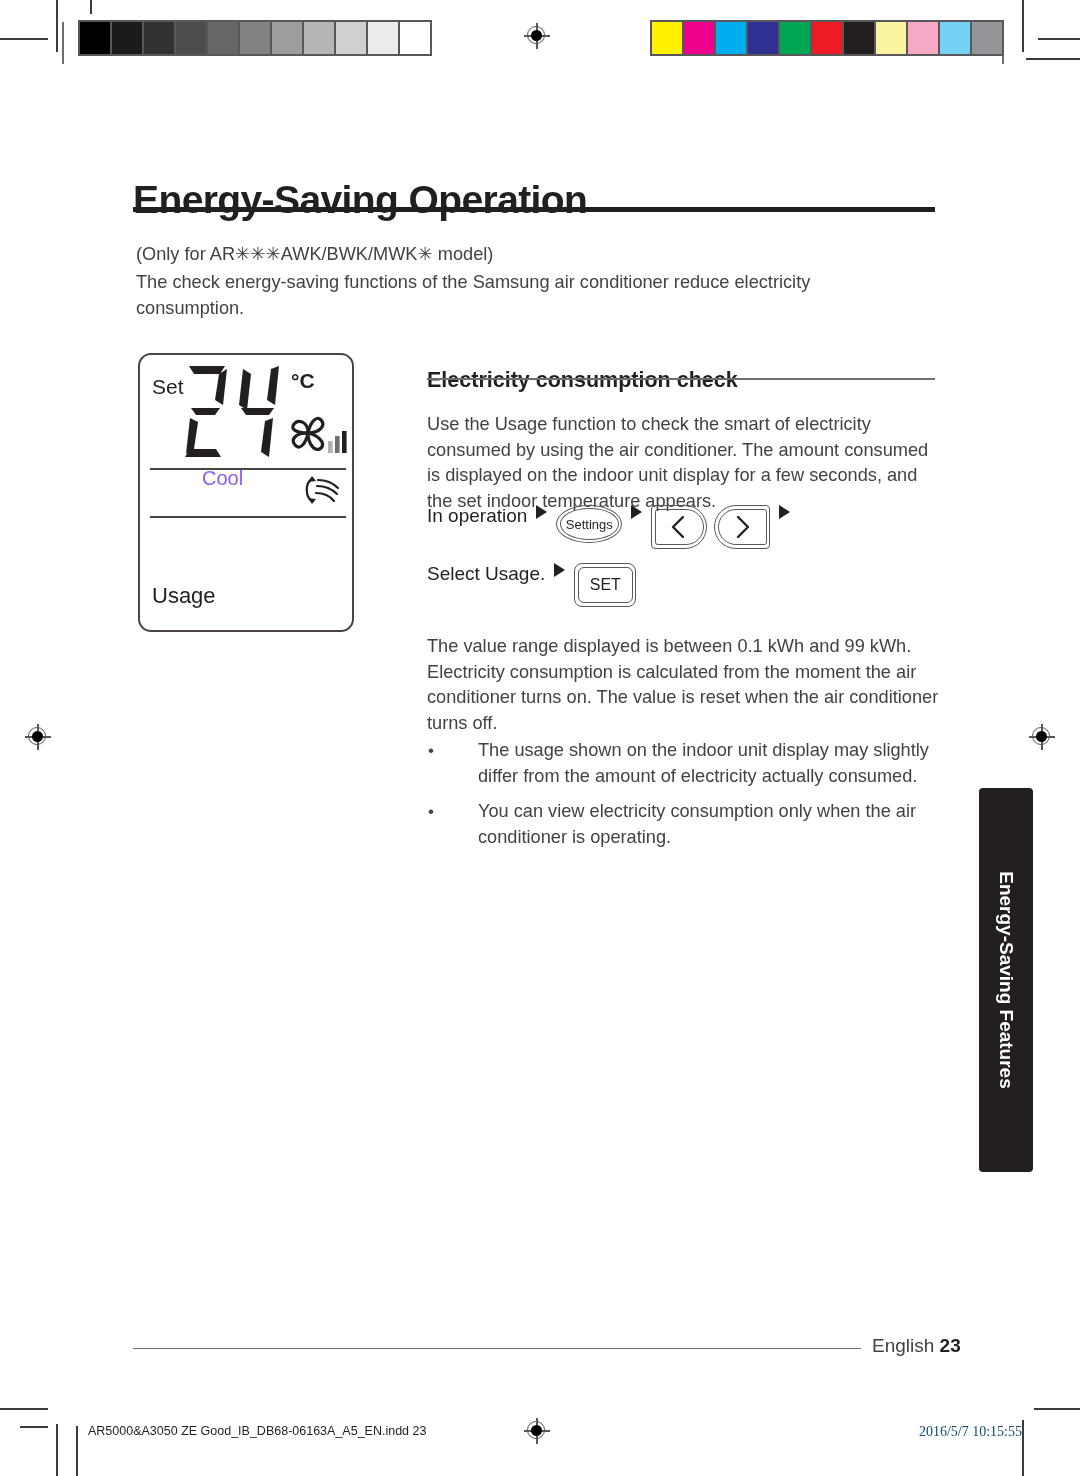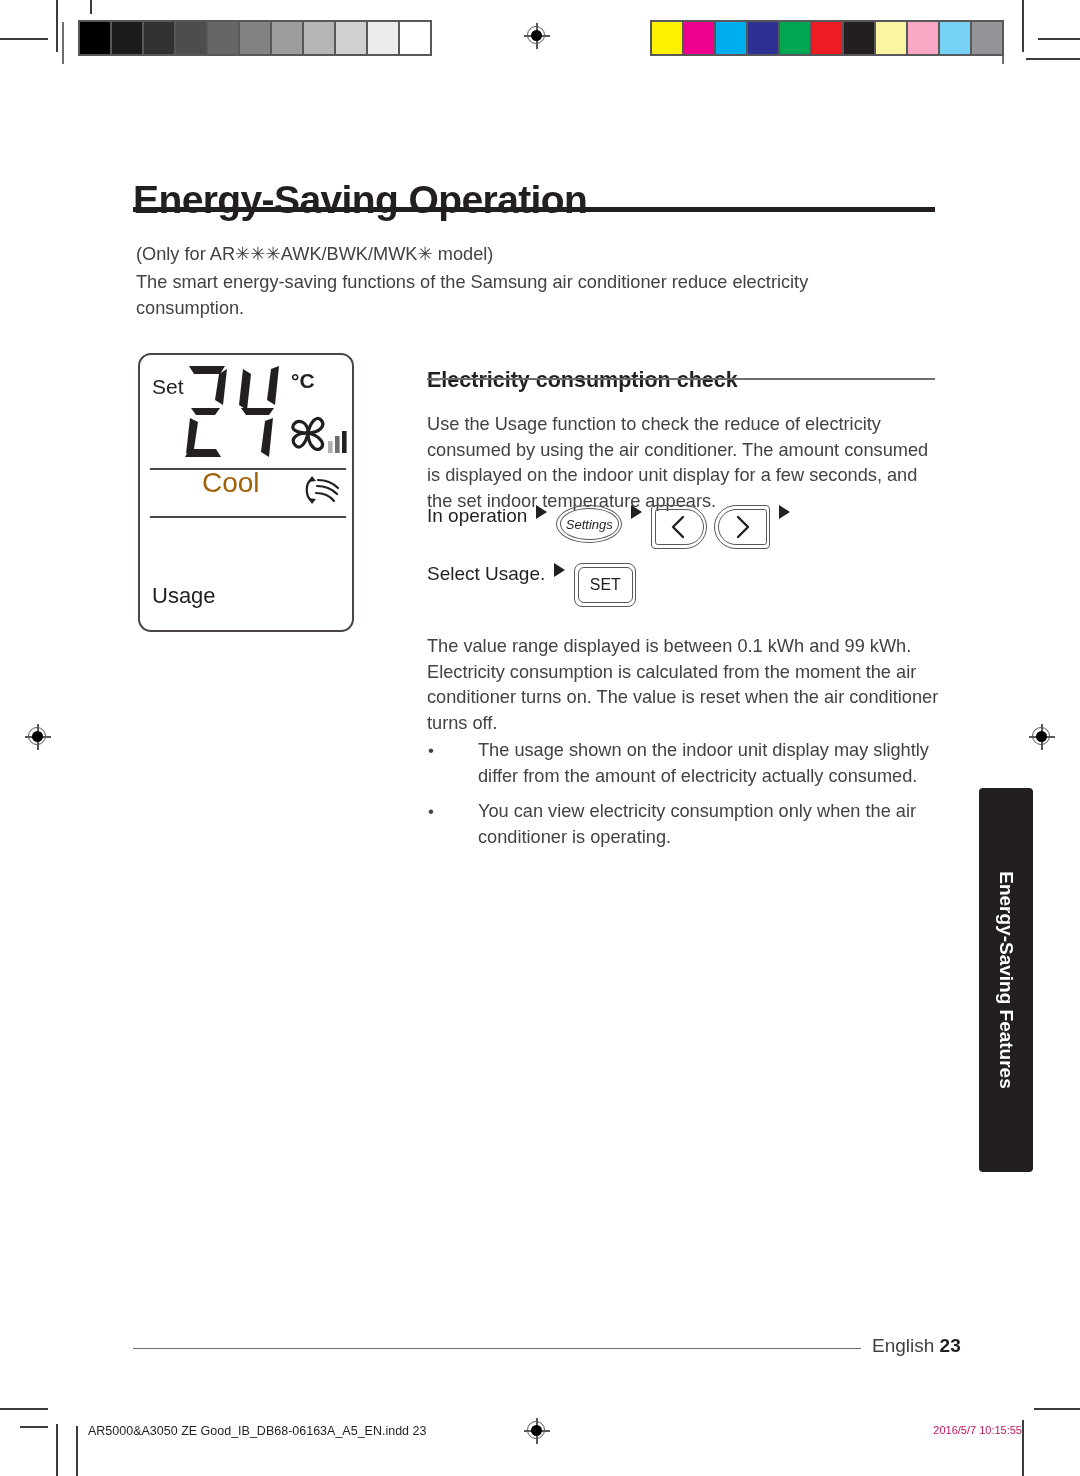--- a/index.html
+++ b/index.html
@@ -117,21 +117,21 @@
   #lcd-fan {
     position: absolute; left: 146px; top: 56px;
     width: 62px; height: 52px;
   }
   #lcd-rule-1 {
     position: absolute; left: 10px; top: 113px;
     width: 196px; height: 2px; background: #4b4446;
   }
   #lcd-mode {
     position: absolute; left: 62px; top: 112px;
-    font-size: 28px; color: #a16207;
+    font-size: 20px; color: #8b5cf6;
   }
   #lcd-swing {
     position: absolute; left: 160px; top: 118px;
     width: 40px; height: 34px;
   }
   #lcd-rule-2 {
     position: absolute; left: 10px; top: 161px;
     width: 196px; height: 2px; background: #4b4446;
   }
   #lcd-usage {
@@ -190,21 +190,20 @@
     position: absolute;
     left: 2.2px; top: 2.2px; right: 2.2px; bottom: 2.2px;
     border: 1.4px solid #58585a;
     border-radius: 50%;
   }
   .btn-oval span {
     position: relative;
     font-size: 13px;
     color: #231f20;
     z-index: 2;
-    font-style: italic;
   }
   .btn-arrow {
     position: relative;
     width: 56px; height: 44px;
     border: 1.7px solid #58585a;
     box-sizing: border-box;
     display: flex; align-items: center; justify-content: center;
     flex: 0 0 auto;
   }
   .btn-arrow::after {
@@ -302,23 +301,24 @@
   #print-filename {
     position: absolute;
     left: 88px; top: 1424px;
     font-size: 12.5px;
     color: #231f20;
     white-space: nowrap;
   }
   #print-timestamp {
     position: absolute;
     right: 58px; top: 1424px;
-    font-size: 11px;
-    color: #be185d;
+    font-size: 14px;
+    color: #0c4a6e;
     white-space: nowrap;
+    font-family: Liberation Serif, serif;
   }
 </style>
 </head>
 <body>
 
 <div class="reg-target" style="left:524px; top:23px;">
   <div class="cx"></div>
     <div class="cy"></div>
     <div class="ring"></div>
     <div class="dot"></div>
@@ -383,21 +383,21 @@
     <div class="sw" style="background: rgb(251, 244, 160);"></div>
     <div class="sw" style="background: rgb(247, 168, 196);"></div>
     <div class="sw" style="background: rgb(118, 210, 245);"></div>
     <div class="sw" style="background: rgb(147, 149, 152);"></div>
   </div>
 
 <h1 id="page-title">Energy-Saving Operation</h1>
 <div id="title-rule"></div>
 
 <p class="body-text" id="model-note">(Only for AR✳✳✳AWK/BWK/MWK✳ model)</p>
-<p class="body-text" id="intro">The smart energy-saving functions of the Samsung air conditioner reduce electricity consumption.</p>
+<p class="body-text" id="intro">The check energy-saving functions of the Samsung air conditioner reduce electricity consumption.</p>
 
 <div id="lcd-panel">
 
   <div id="lcd-set-label">Set</div>
 
   <svg id="lcd-temp" viewBox="0 0 104 98" aria-hidden="true">
     <g fill="#231f20">
 
       <polygon points="7,3 43,3 38,11 12,11"></polygon>
       <polygon points="45,6 41,42 33,37 37,11"></polygon>
@@ -439,21 +439,21 @@
     <polygon points="12,3 16,8 8,9" fill="#231f20"></polygon>
     <polygon points="12,31 16,26 8,25" fill="#231f20"></polygon>
   </svg>
 
   <div id="lcd-rule-2"></div>
   <div id="lcd-usage">Usage</div>
 </div>
 
 <h2 id="section-heading">Electricity consumption check</h2>
 <div id="section-rule"></div>
-<p class="body-text" id="para-1">Use the Usage function to check the reduce of electricity consumed by using the air conditioner. The amount consumed is displayed on the indoor unit display for a few seconds, and the set indoor temperature appears.</p>
+<p class="body-text" id="para-1">Use the Usage function to check the smart of electricity consumed by using the air conditioner. The amount consumed is displayed on the indoor unit display for a few seconds, and the set indoor temperature appears.</p>
 
 <div id="flow">
   <div class="flow-row">
     <span class="flow-label">In operation</span>
     <span class="tri"></span>
     <span class="btn-oval">
       <span>Settings</span>
     </span>
     <span class="tri"></span>
     <span class="btn-arrow prev">

